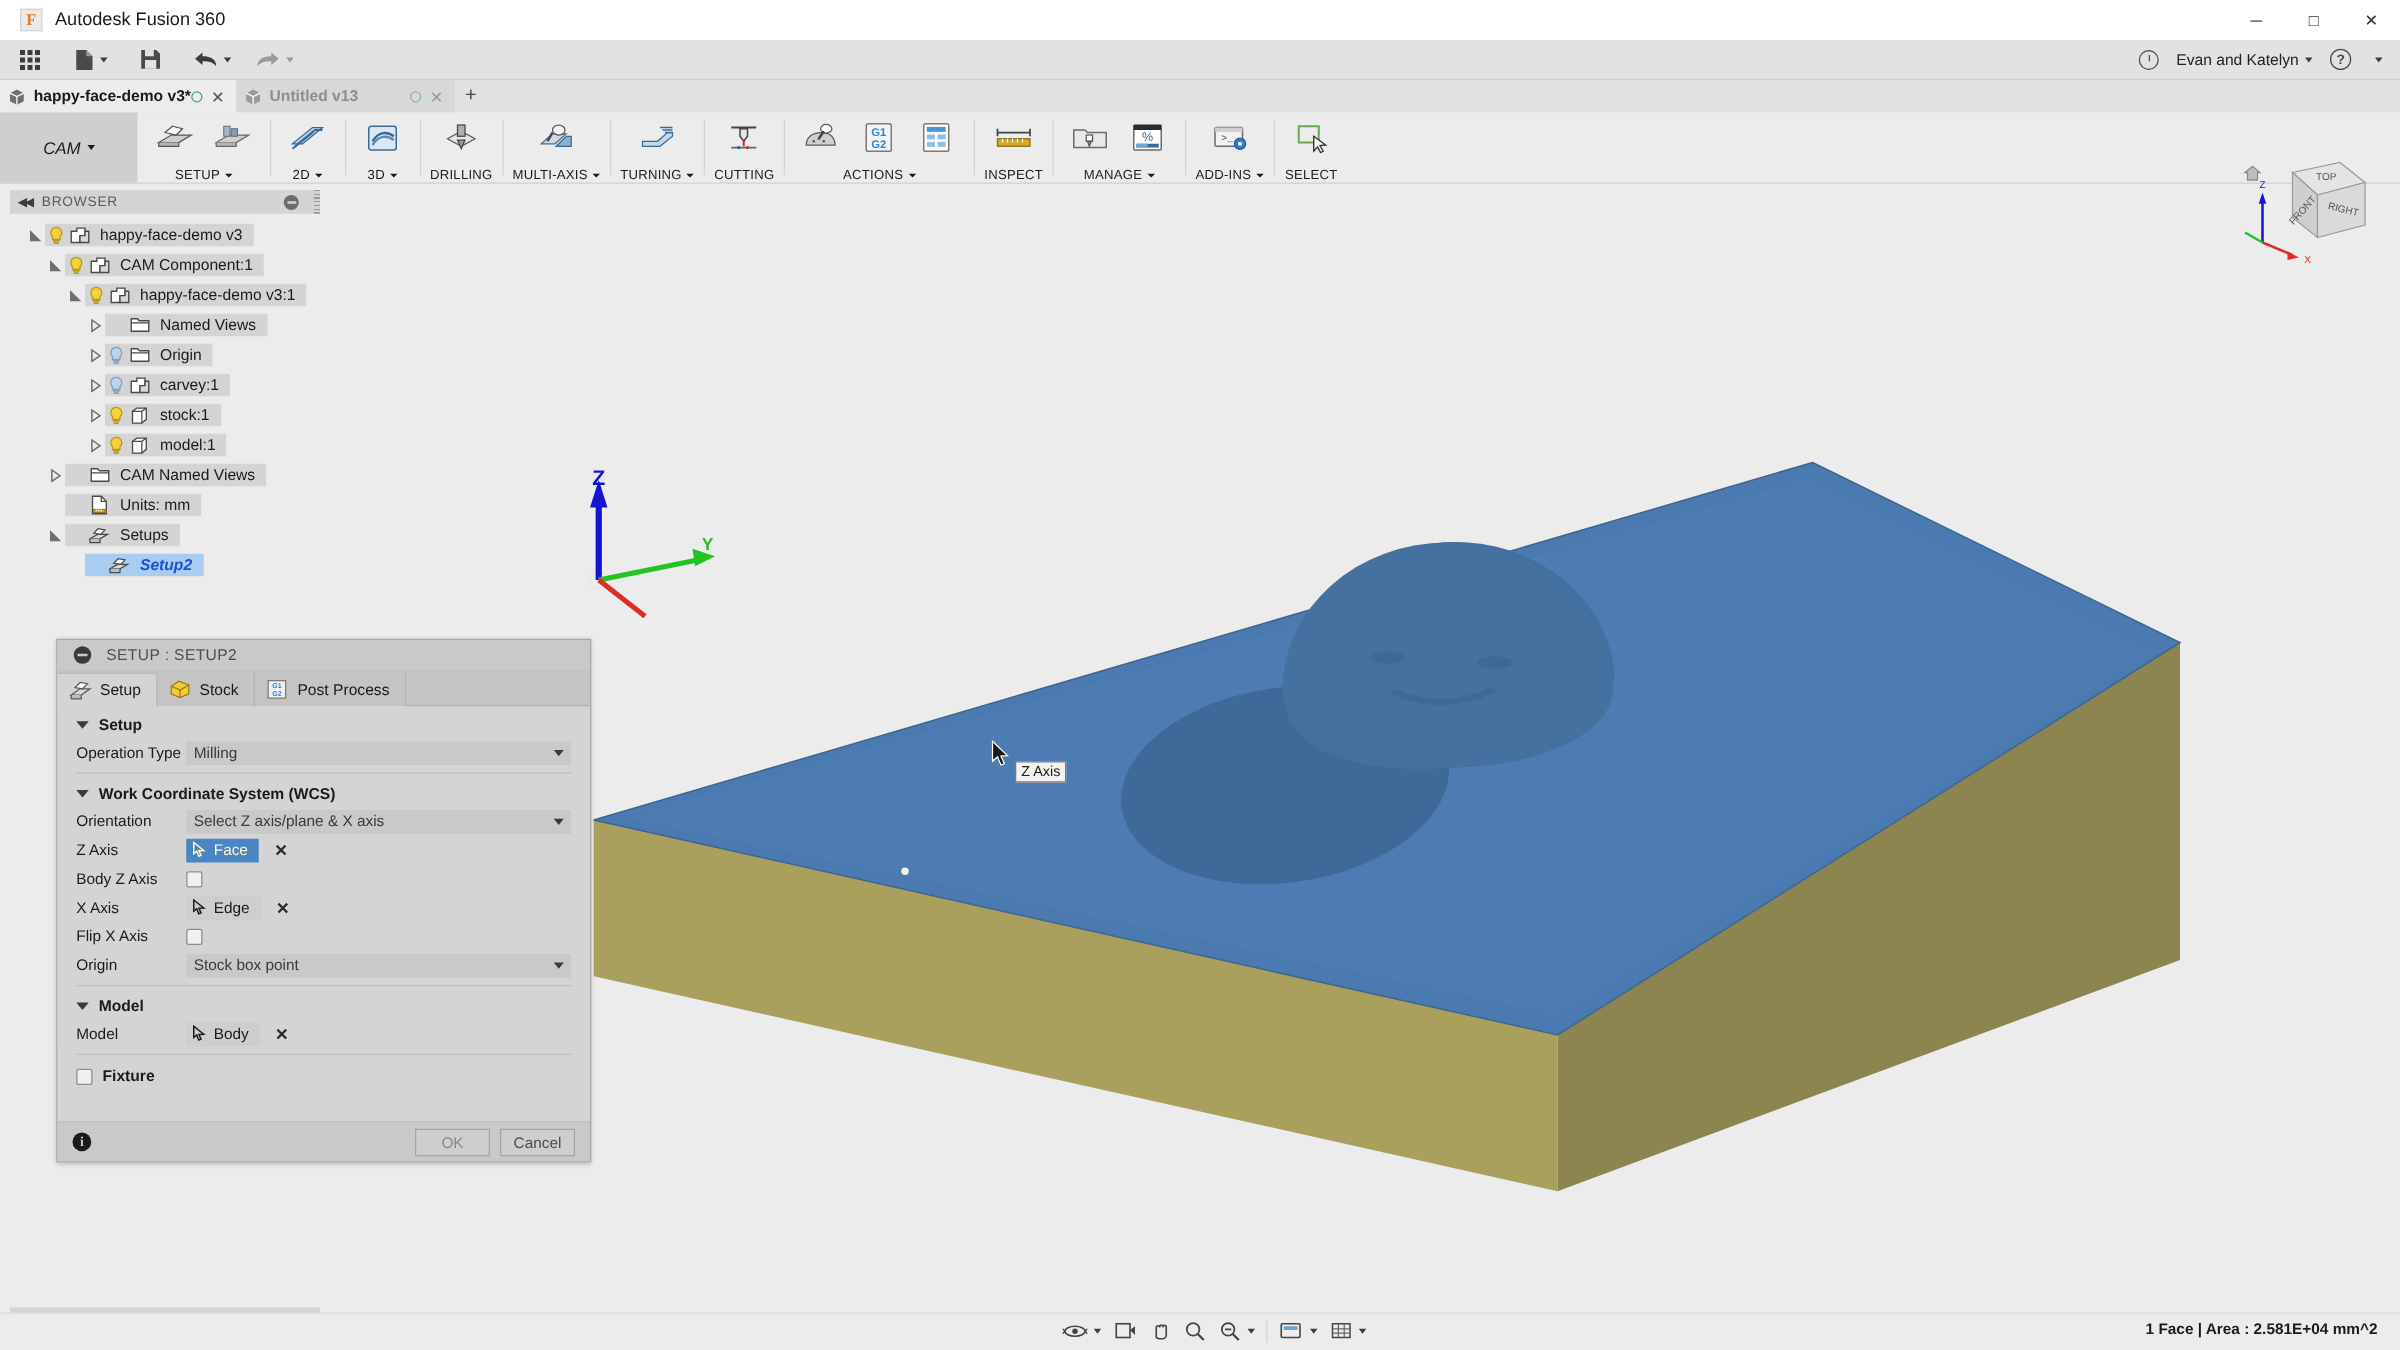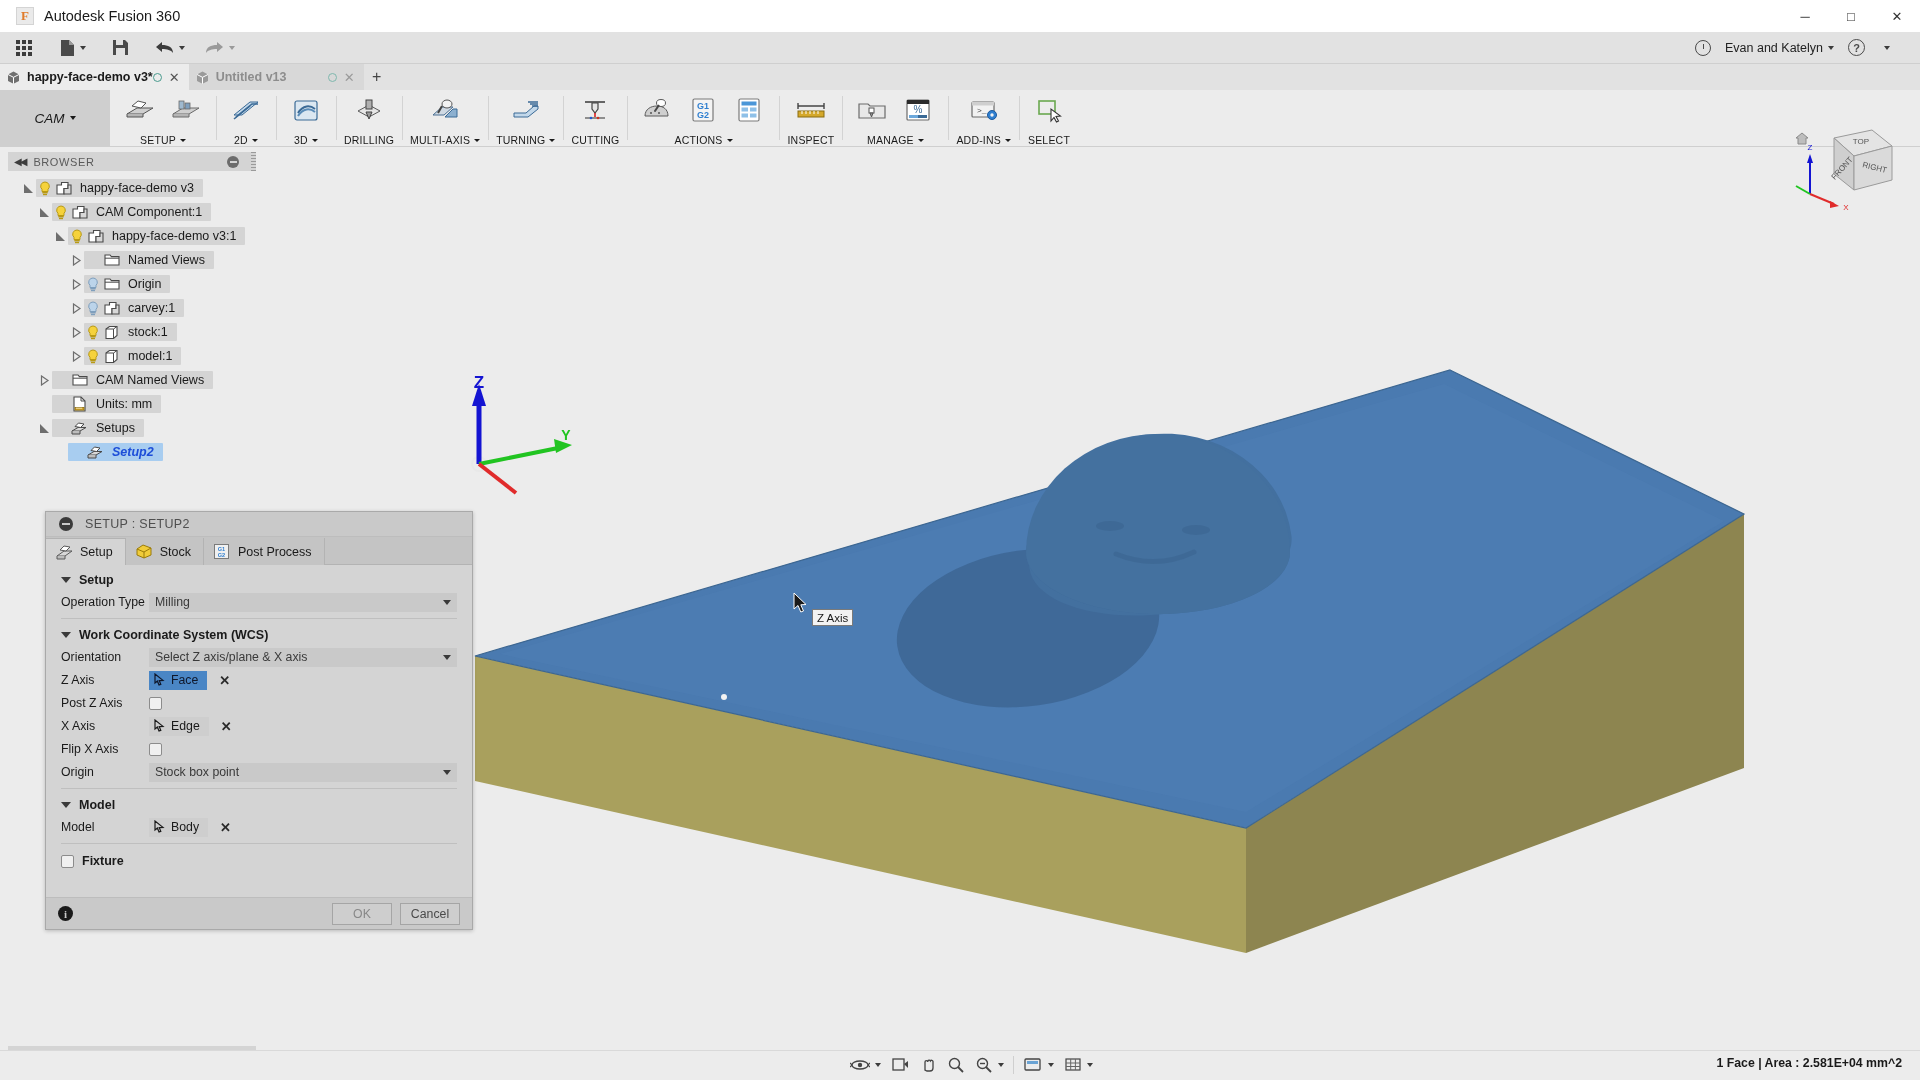--- a/index.html
+++ b/index.html
@@ -32,21 +32,21 @@
   .qab {
     position:absolute; left:0; top:32px; width:1920px; height:32px;
     background:#e2e2e2; border-bottom:1px solid #cfcfcf;
     display:flex; align-items:center;
   }
   .qab-item { height:28px; display:flex; align-items:center; padding:0 6px; margin-left:4px; cursor:default; }
   .grid-icon { display:grid; grid-template-columns:repeat(3,4px); grid-template-rows:repeat(3,4px); gap:2px; }
   .grid-icon i { display:block; width:4px; height:4px; background:#3c3c3c; }
   .caret { width:0;height:0;border-left:3.5px solid transparent;border-right:3.5px solid transparent;
            border-top:4px solid #3c3c3c; margin-left:5px; }
-  .qab-right { margin-left:auto; display:flex; align-items:center; gap:14px; padding-right:30px; }
+  .qab-right { margin-left:auto; display:flex; align-items:center; gap:14px; padding-right:14px; }
   .qab-user { font-size:12.5px; color:#222; display:flex; align-items:center; }
   .circ-icon { width:16px; height:16px; border:1.6px solid #4a4a4a; border-radius:50%;
                display:inline-block; position:relative; }
   .circ-icon::after { content:""; position:absolute; left:6.5px; top:3px; width:1.6px; height:5px;
                       background:#4a4a4a; }
   .help-icon { width:17px;height:17px;border:1.6px solid #4a4a4a;border-radius:50%;
                display:flex;align-items:center;justify-content:center;font-size:11px;color:#4a4a4a;font-weight:bold;}
 
   
   .tabbar { position:absolute; left:0; top:64px; width:1920px; height:26px;
@@ -122,21 +122,21 @@
   .sect-head .tri { width:0;height:0;border-left:5px solid transparent;border-right:5px solid transparent;
                     border-top:6px solid #3a3a3a; margin-right:8px; }
   .frow { height:22px; display:flex; align-items:center; padding-left:15px; margin-bottom:1px; }
   .flabel { width:88px; font-size:12.3px; color:#1a1a1a; flex:0 0 88px; }
   .fvalue-select { flex:1; margin-right:15px; height:19px; background:#c9c9c9; display:flex; align-items:center;
                    padding:0 6px; font-size:12.3px; color:#3a3a3a; }
   .fvalue-select .dcaret { margin-left:auto; width:0;height:0;border-left:4px solid transparent;
                            border-right:4px solid transparent;border-top:5px solid #3a3a3a; }
   .pickbtn { height:19px; background:#cecece; display:inline-flex; align-items:center; padding:0 9px 0 5px;
              font-size:12.3px; color:#1a1a1a; }
-  .pickbtn.active { background:#4a86c5; color:#0f172a; }
+  .pickbtn.active { background:#4a86c5; color:#fef9c3; }
   .cursor-ico { width:13px;height:14px;margin-right:4px;display:inline-block; }
   .xbtn { margin-left:12px; font-size:13px; color:#2a2a2a; font-weight:bold; }
   .chk { width:13px;height:13px;background:#f0f0f0;border:1px solid #8c8c8c;border-radius:2px; }
   .divider { height:1px; background:#bfbfbf; margin:5px 15px 5px 15px; }
   .fixrow { height:24px; display:flex; align-items:center; padding-left:15px; }
   .fixrow .fixlabel { font-size:12.5px; font-weight:bold; color:#1a1a1a; margin-left:8px; }
   .dlg-foot { height:32px; background:#c9c9c9; border-top:1px solid #bdbdbd;
               display:flex; align-items:center; padding:0 12px; }
   .info-ico { width:15px;height:15px;border-radius:50%;background:#1a1a1a;color:#c9c9c9;
               font-size:11px;font-weight:bold;display:flex;align-items:center;justify-content:center;
@@ -940,21 +940,21 @@
             <span class="cursor-ico">
               <svg width="11" height="13" viewBox="0 0 11 13">
                 <path d="M1 1 L1 10 L3.4 8 L5 12 L6.8 11.3 L5.2 7.6 L9 7.4 Z" fill="none" stroke="currentColor" stroke-width="1.2"></path>
               </svg>
             </span>
             <span>Face</span>
           </span>
           <span class="xbtn">✕</span>
         </div>
         <div class="frow">
-          <span class="flabel">Post Z Axis</span>
+          <span class="flabel">Body Z Axis</span>
           <span class="chk"></span>
         </div>
         <div class="frow">
           <span class="flabel">X Axis</span>
           <span class="pickbtn">
             <span class="cursor-ico">
               <svg width="11" height="13" viewBox="0 0 11 13">
                 <path d="M1 1 L1 10 L3.4 8 L5 12 L6.8 11.3 L5.2 7.6 L9 7.4 Z" fill="none" stroke="currentColor" stroke-width="1.2"></path>
               </svg>
             </span>

